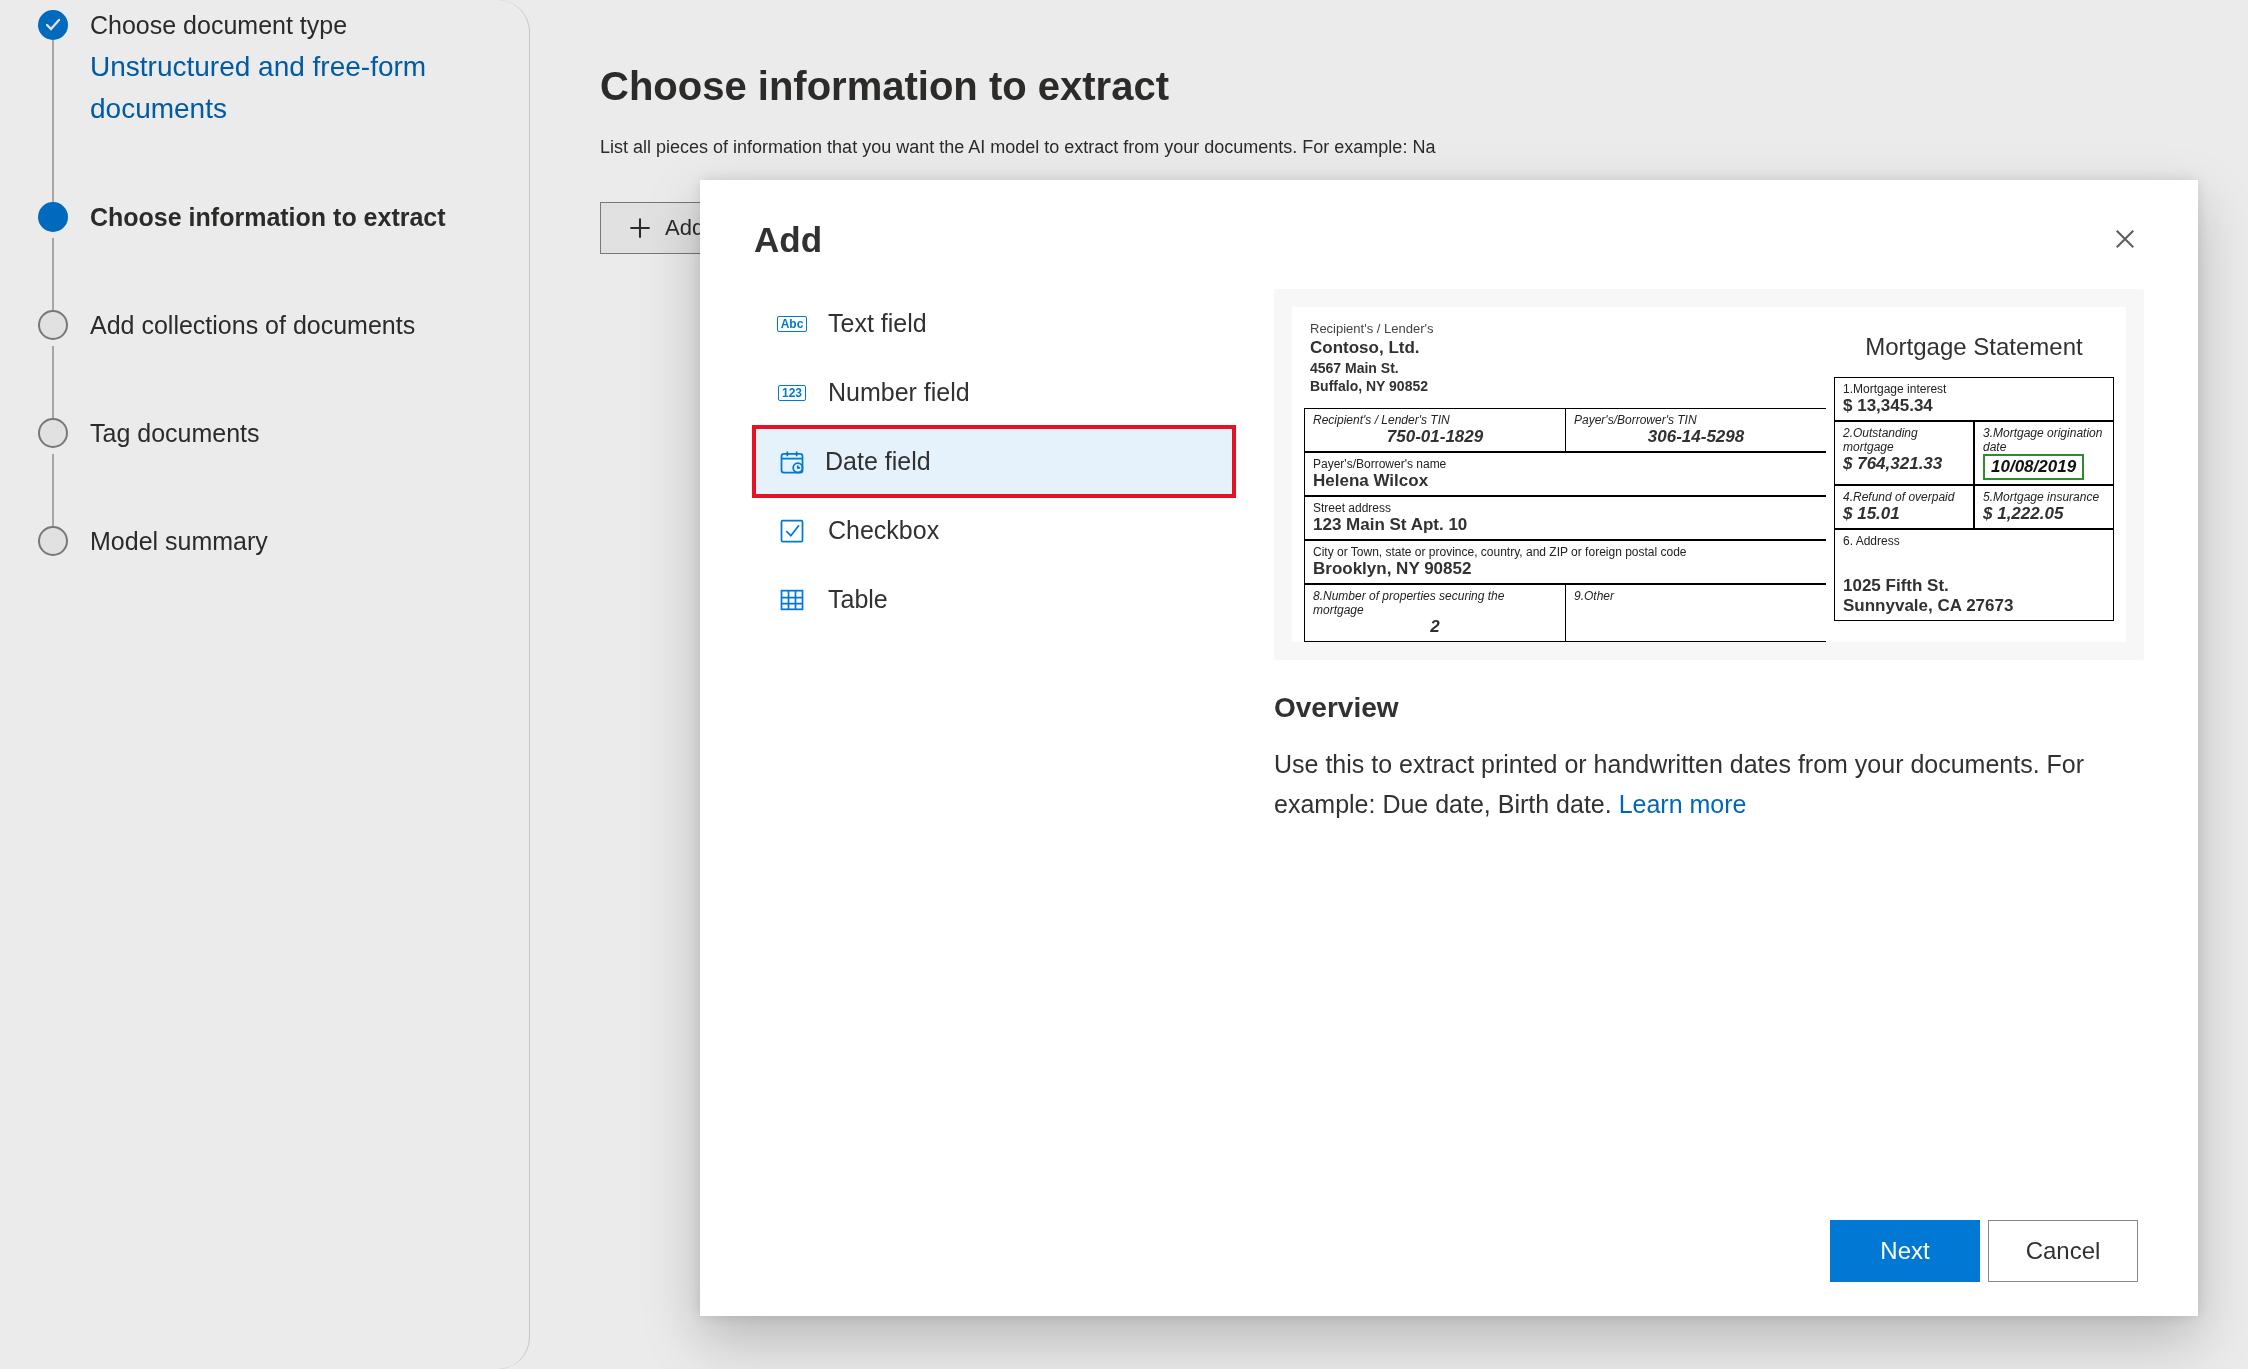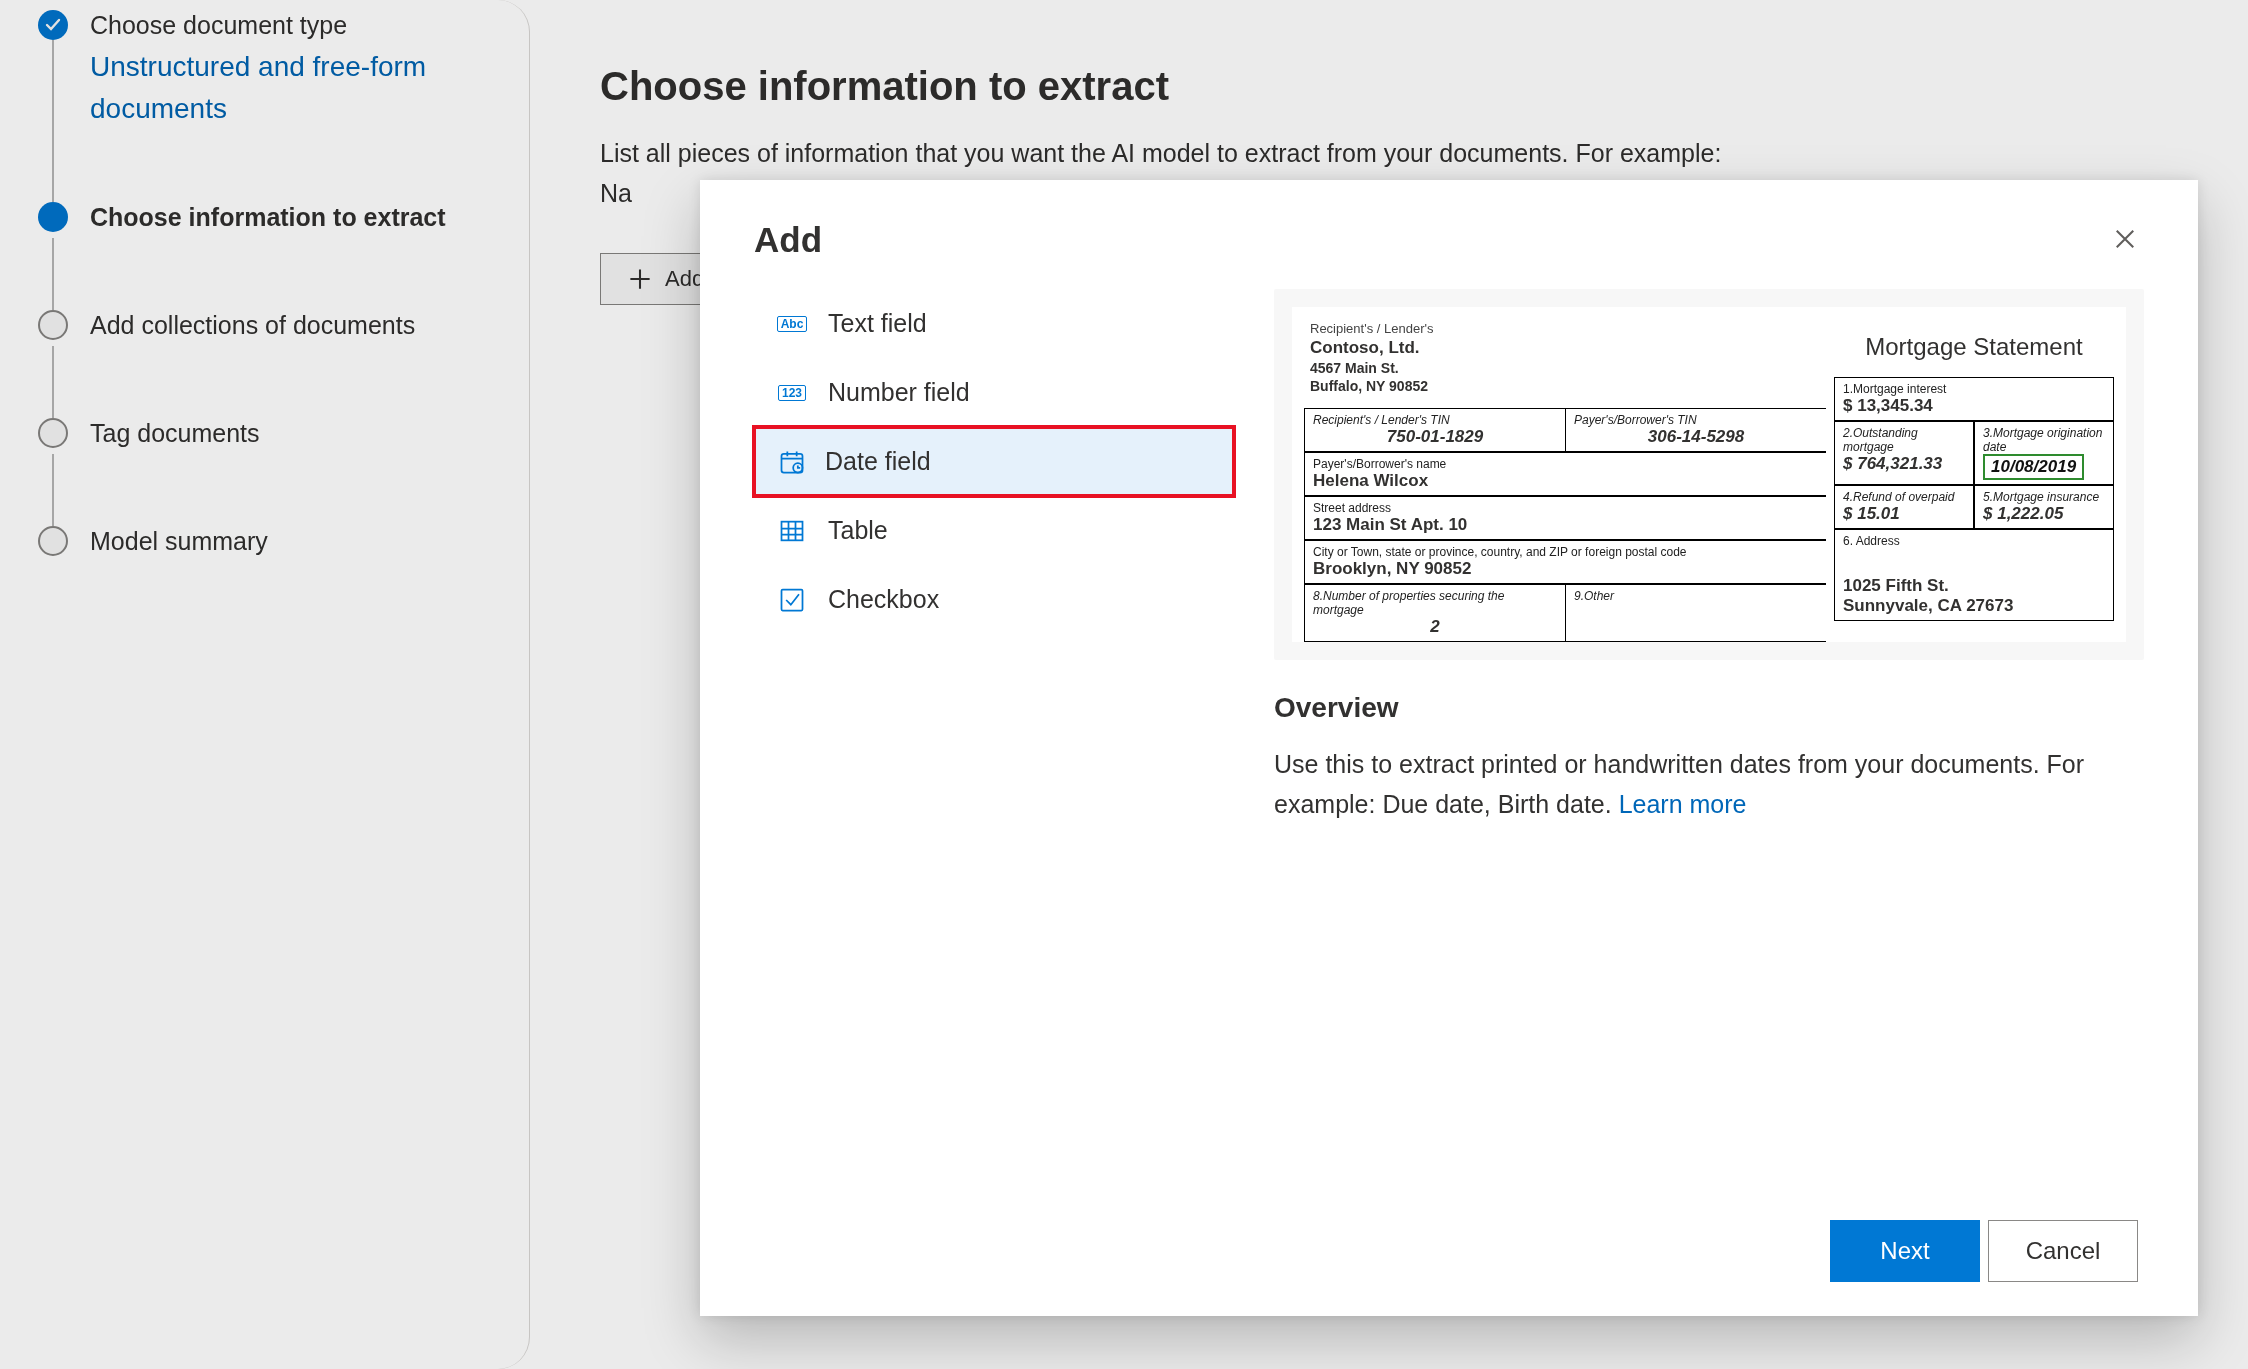--- a/index.html
+++ b/index.html
@@ -67,21 +67,21 @@
   .step-title { font-size: 25px; margin: 0 0 6px; }
   .step.active .step-title { font-weight: 600; }
   .step-sub { font-size: 28px; color: #0067b8; margin: 0; line-height: 1.5; }
   .step-gap { height: 72px; margin-left: 14px; border-left: 2px solid #bdbdbd; }
   
   .main {
     flex: 1;
     padding: 64px 70px;
   }
   .main h1 { font-size: 40px; margin: 0 0 24px; font-weight: 600; }
-  .main p.desc { font-size: 25px; line-height: 1.6; color: #323130; max-width: 1160px; margin: 0 0 40px; }
+  .main p.desc { font-size: 18px; line-height: 1.6; color: #323130; max-width: 1160px; margin: 0 0 40px; }
   .add-btn {
     display: inline-flex; align-items: center; gap: 14px;
     padding: 12px 28px;
     border: 1.5px solid #8a8886;
     background: #fff;
     font-size: 22px;
     color: #323130;
   }
   .plus-svg { width: 22px; height: 22px; }
 
@@ -274,34 +274,34 @@
               <path d="M3 9 H21 M8 3 V7 M16 3 V7"></path>
               <circle cx="17" cy="17" r="4"></circle>
               <path d="M17 15 V17 H19"></path>
             </svg>
         </span>
         <span>Date field</span>
       </div>
       <div class="type-item">
         <span class="type-ico">
           <svg viewBox="0 0 24 24">
+              <rect x="3" y="3" width="18" height="18" rx="1"></rect>
+              <path d="M7 12 L11 16 L18 7"></path>
+            </svg>
+        </span>
+        <span>Checkbox</span>
+      </div>
+      <div class="type-item">
+        <span class="type-ico">
+          <svg viewBox="0 0 24 24">
               <rect x="3" y="4" width="18" height="16"></rect>
               <path d="M3 10 H21 M3 15 H21 M9 4 V20 M15 4 V20"></path>
             </svg>
         </span>
         <span>Table</span>
-      </div>
-      <div class="type-item">
-        <span class="type-ico">
-          <svg viewBox="0 0 24 24">
-              <rect x="3" y="3" width="18" height="18" rx="1"></rect>
-              <path d="M7 12 L11 16 L18 7"></path>
-            </svg>
-        </span>
-        <span>Checkbox</span>
       </div>
     </div>
 
     <div class="detail">
       <div class="preview">
         <div class="doc">
 
           <div class="doc-left leftcol">
             <div class="doc-title-block">
               <p class="doc-sub">Recipient's / Lender's</p>

